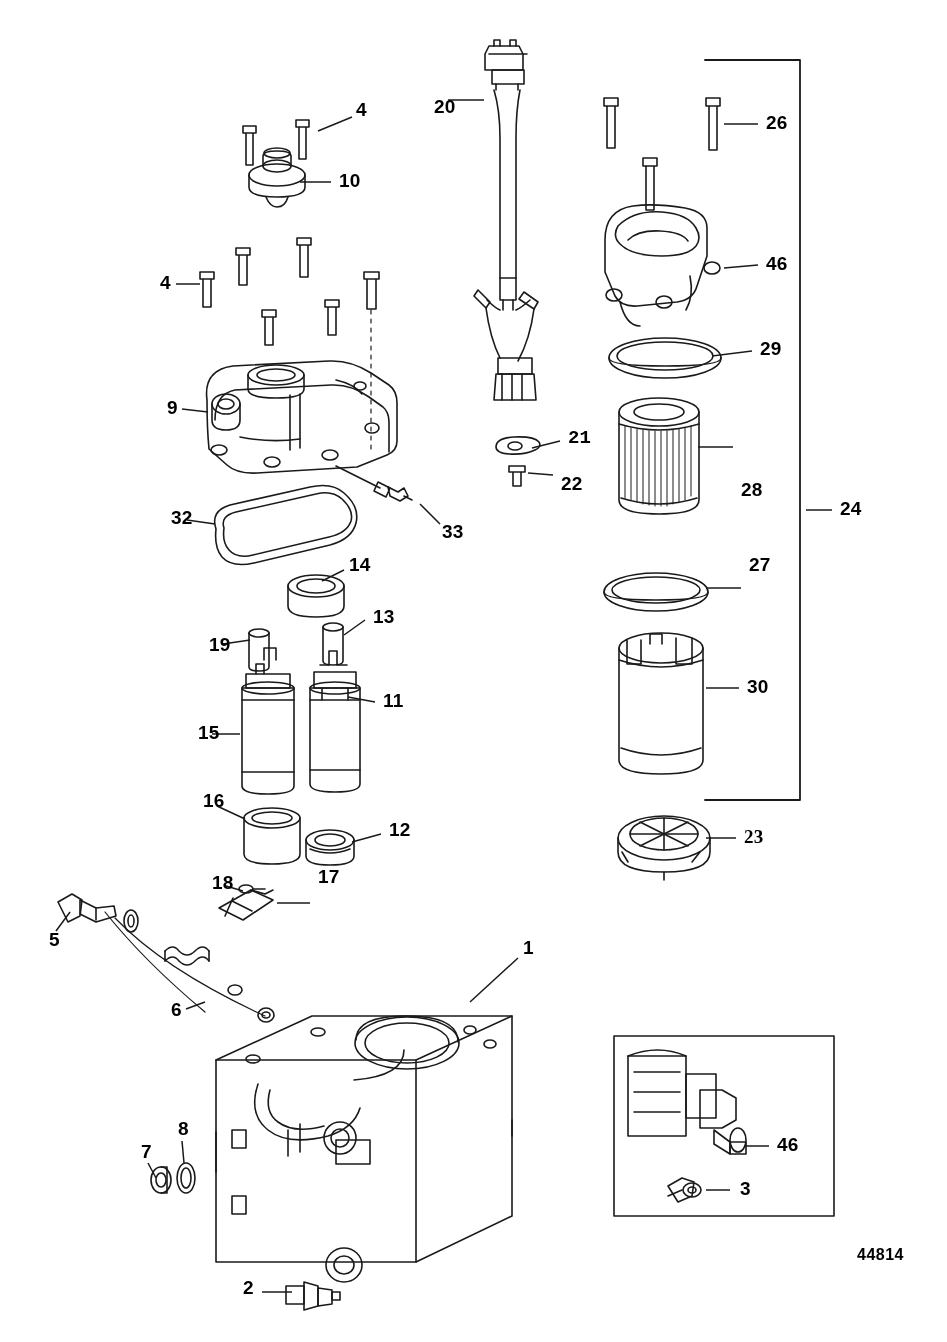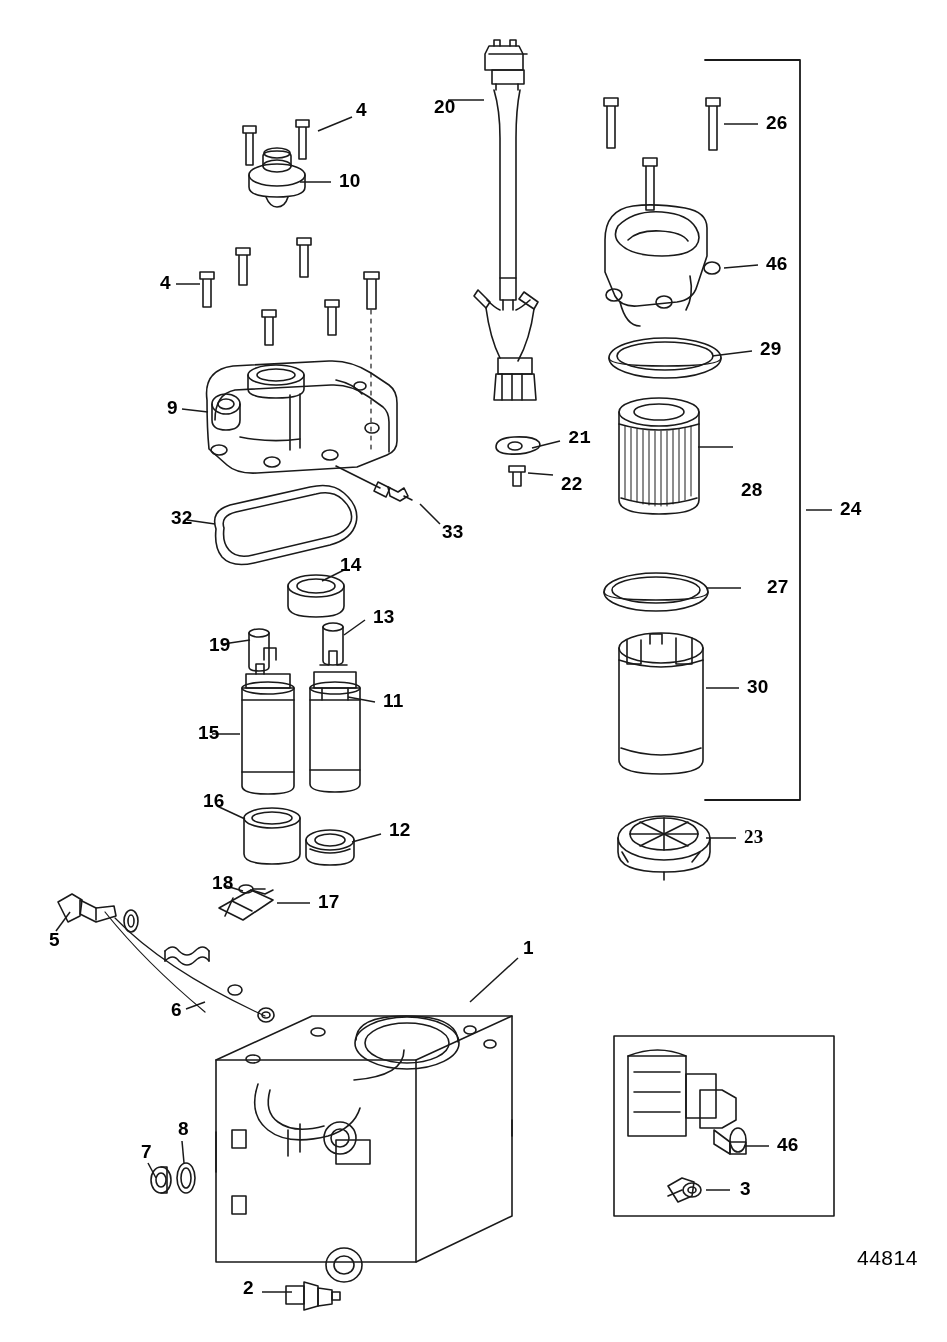--- a/index.html
+++ b/index.html
@@ -16,22 +16,22 @@
   .callout{
     position:absolute;
     font-size:19px;
     font-weight:bold;
     color:#000;
     white-space:nowrap;
     letter-spacing:0.2px;
   }
   .figno{
     position:absolute;
-    font-size:21px;
-    font-weight:normal;
+    font-size:16px;
+    font-weight:bold;
     letter-spacing:0.5px;
   }
 </style>
 </head>
 <body>
 
 <div id="stage">
 
   <svg width="947" height="1342" viewBox="0 0 947 1342">
     <g fill="none" stroke="#1a1a1a" stroke-width="1.6" stroke-linejoin="round" stroke-linecap="round">
@@ -372,34 +372,34 @@
       <div class="callout" style="left: 160px; top: 272px;">4</div>
       <div class="callout" style="left: 49px; top: 929px;">5</div>
       <div class="callout" style="left: 171px; top: 999px;">6</div>
       <div class="callout" style="left: 141px; top: 1141px;">7</div>
       <div class="callout" style="left: 178px; top: 1118px;">8</div>
       <div class="callout" style="left: 167px; top: 397px;">9</div>
       <div class="callout" style="left: 339px; top: 170px; text-align: center;">10</div>
       <div class="callout" style="left: 383px; top: 690px;">11</div>
       <div class="callout" style="left: 389px; top: 819px;">12</div>
       <div class="callout" style="left: 373px; top: 606px;">13</div>
-      <div class="callout" style="left: 340px; top: 554px;">14</div>
+      <div class="callout" style="left: 349px; top: 554px;">14</div>
       <div class="callout" style="left: 198px; top: 722px;">15</div>
       <div class="callout" style="left: 203px; top: 790px;">16</div>
-      <div class="callout" style="left: 318px; top: 891px; text-align: right;">17</div>
+      <div class="callout" style="left: 318px; top: 866px; text-align: right;">17</div>
       <div class="callout" style="left: 212px; top: 872px;">18</div>
       <div class="callout" style="left: 209px; top: 634px;">19</div>
       <div class="callout" style="left: 434px; top: 88px; margin-top: 8px;">20</div>
       <div class="callout" style="left: 568px; top: 427px; font-family: Liberation Mono, monospace;">21</div>
       <div class="callout" style="left: 561px; top: 473px;">22</div>
       <div class="callout" style="left: 744px; top: 826px; font-family: Liberation Serif, serif;">23</div>
       <div class="callout" style="left: 840px; top: 498px;">24</div>
       <div class="callout" style="left: 766px; top: 253px;">46</div>
       <div class="callout" style="left: 766px; top: 112px;">26</div>
-      <div class="callout" style="left: 749px; top: 576px; margin-left: 18px;">27</div>
+      <div class="callout" style="left: 749px; top: 554px;">27</div>
       <div class="callout" style="left: 741px; top: 435px; margin-top: 44px;">28</div>
       <div class="callout" style="left: 760px; top: 338px;">29</div>
       <div class="callout" style="left: 747px; top: 676px;">30</div>
       <div class="callout" style="left: 777px; top: 1134px;">46</div>
       <div class="callout" style="left: 171px; top: 507px;">32</div>
       <div class="callout" style="left: 442px; top: 521px;">33</div>
     </div>
 
   <div class="figno" style="left:857px; top:1246px;">44814</div>
 </div>

